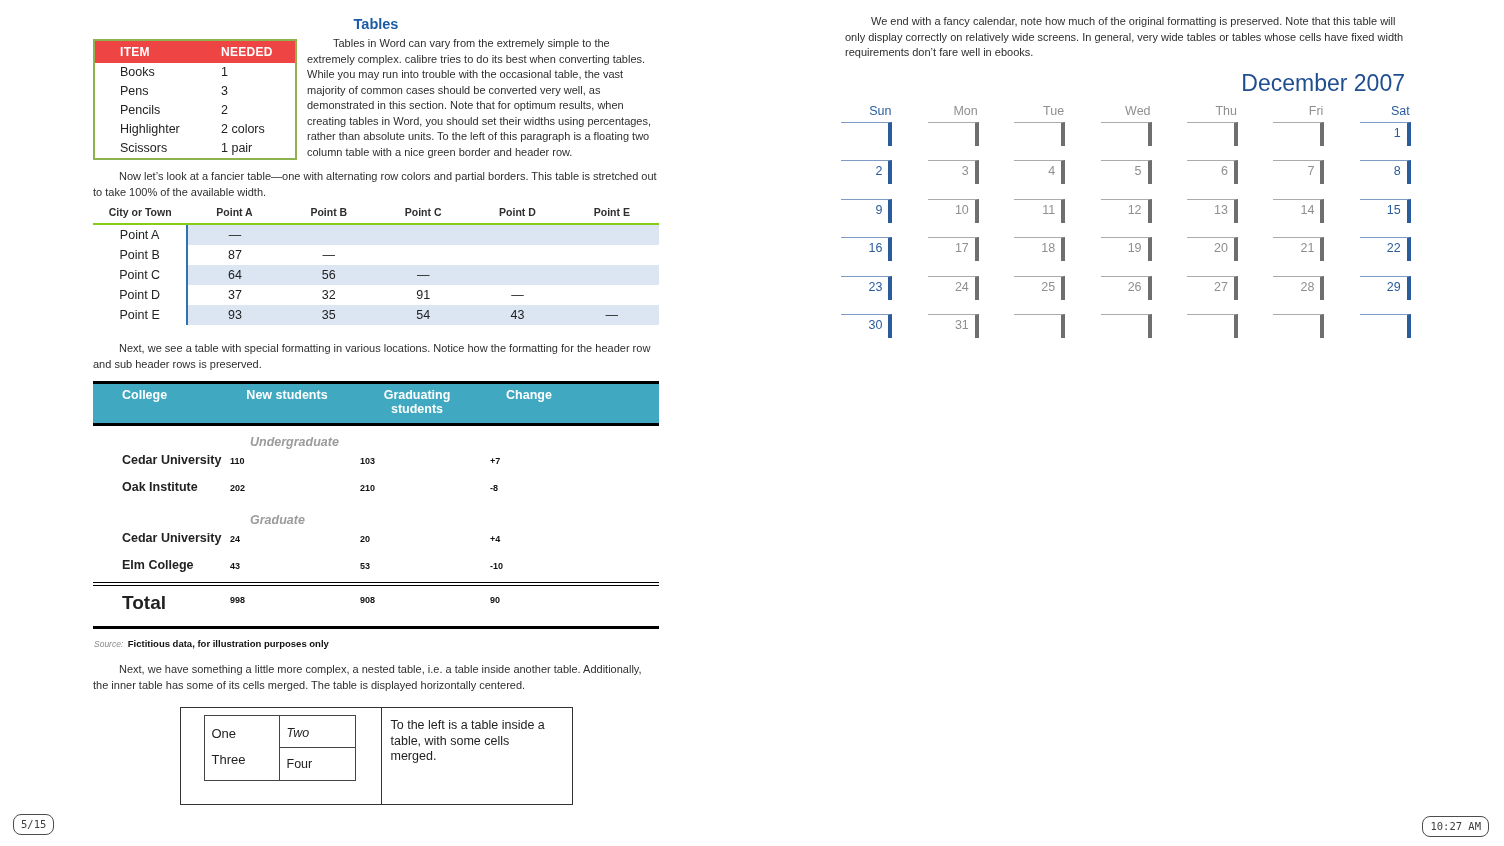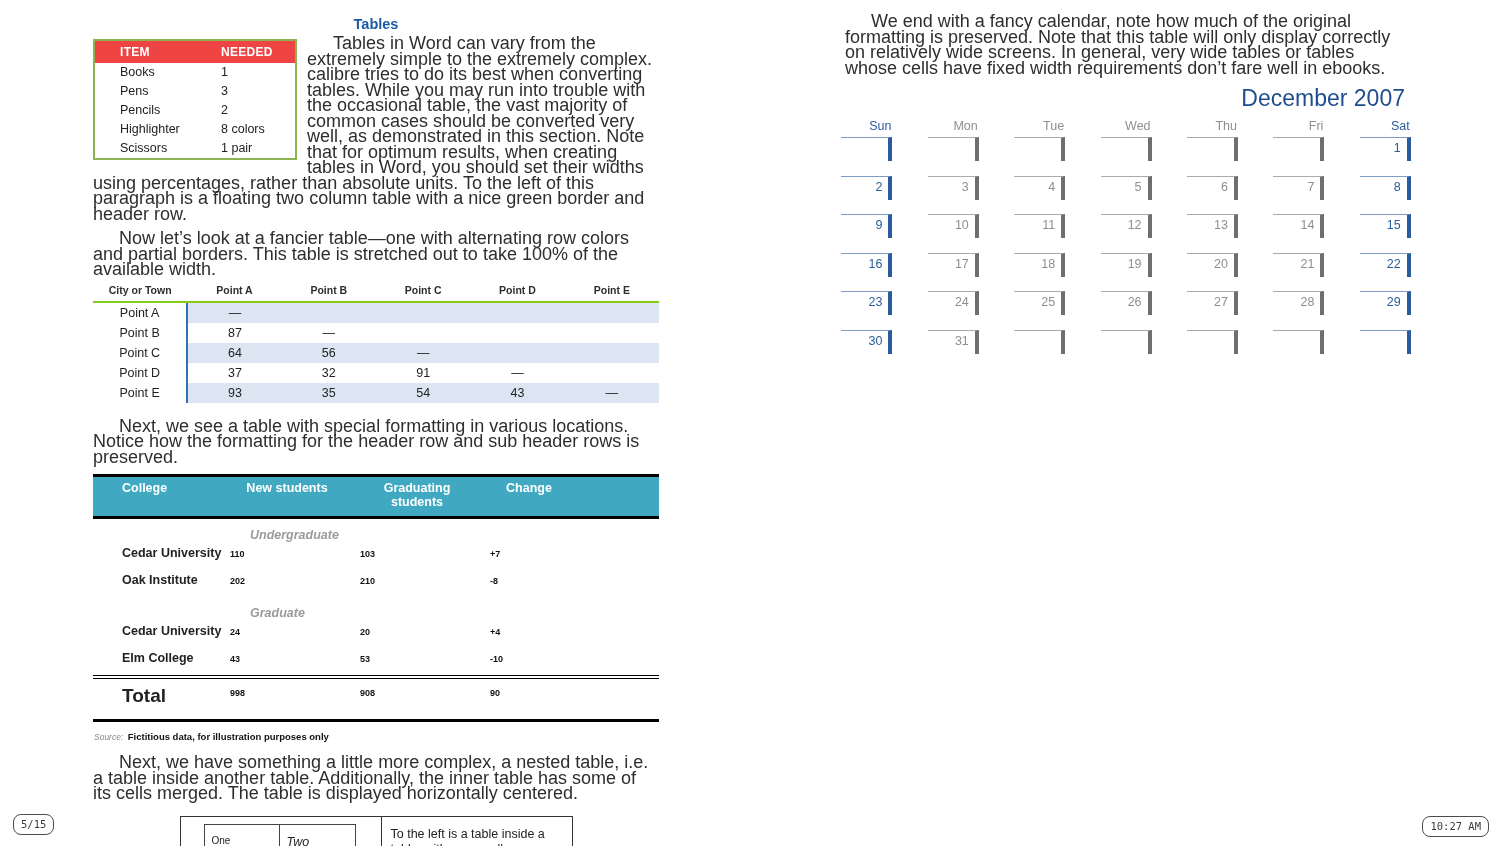--- a/index.html
+++ b/index.html
@@ -6,21 +6,21 @@
   body {
     width:1504px; height:846px; background:#ffffff; position:relative;
     font-family:"Liberation Sans", sans-serif; color:#2e2e2e; overflow:hidden;
   }
   .page { position:absolute; top:14px; width:566px; }
   .page-left  { left:93px; }
   .page-right { left:845px; }
 
   
   .doc-title { margin:2px 0 4px; text-align:center; font-size:14.5px; font-weight:bold; color:#1b5aa5; }
-  .para { margin:0 0 9px; font-size:18px; line-height:15.5px; text-indent:26px; color:#2e2e2e; }
+  .para { margin:0 0 9px; font-size:11px; line-height:15.5px; text-indent:26px; color:#2e2e2e; }
   .clearfix::after { content:""; display:block; clear:both; }
 
   
   table.supplies { float:left; width:204px; margin:3px 10px 4px 0; border-collapse:collapse; border:2px solid #8cb350; }
   table.supplies th { background:#ef4444; color:#fff; font-size:12px; font-weight:bold; letter-spacing:.3px; text-align:left; padding:4px 0 4px 25px; }
   table.supplies th.col2 { padding-left:6px; }
   table.supplies td { font-size:12.5px; color:#222; padding:2px 0 3px 25px; background:#fff; }
   table.supplies td.col2 { padding-left:6px; }
 
   
@@ -44,21 +44,21 @@
   table.college tr.total td.num { font-size:9px; font-weight:bold; color:#111; padding:9px 0 0 8px; }
   .source-line { margin:4px 0 0 1px; }
   .source-label { font-style:italic; font-size:8.5px; color:#8a8a8a; }
   .source-text { font-size:9.5px; font-weight:bold; color:#111; }
 
   
   .nested-outer { width:393px; height:98px; margin:14px auto 0; border:1.5px solid #333; display:flex; box-sizing:border-box; }
   .nested-left { width:201px; border-right:1.5px solid #333; box-sizing:border-box; padding:7px 0 0 23px; }
   .nested-right { flex:1; box-sizing:border-box; padding:10px 16px 0 9px; font-size:12.5px; line-height:15.5px; color:#222; }
   .inner-table { width:152px; height:66px; border:1.5px solid #444; box-sizing:border-box; display:grid; grid-template-columns:75px 1fr; grid-template-rows:32px 1fr; }
-  .inner-merged { grid-row:1/3; border-right:1.5px solid #444; padding:10px 0 0 7px; font-size:10px; color:#222; display:flex; flex-direction:column; }
+  .inner-merged { grid-row:1/3; border-right:1.5px solid #444; padding:10px 0 0 7px; font-size:13px; color:#222; display:flex; flex-direction:column; }
   .inner-merged span + span { margin-top:11px; }
   .inner-two  { border-bottom:1.5px solid #444; padding:10px 0 0 7px; font-size:12.5px; color:#222;font-style:italic; }
   .inner-four { padding:9px 0 0 7px; font-size:12.5px; color:#222; }
 
   
   .cal-title { margin:8px 6px 7px 0; text-align:right; font-size:23px; font-weight:normal; color:#1f4e8f; }
   .cal-head-grid, .cal-grid { display:grid; grid-template-columns:repeat(7, 86.4px); width:605px; margin-left:-39px; }
   .cal-head-grid { margin-bottom:4px; }
   .cal-grid { row-gap:14.5px; }
   .cal-day-name { justify-self:end; font-size:12.5px; padding-right:1px; }
@@ -100,21 +100,21 @@
           <tr>
             <td>Pens</td>
             <td class="col2">3</td>
           </tr>
           <tr>
             <td>Pencils</td>
             <td class="col2">2</td>
           </tr>
           <tr>
             <td>Highlighter</td>
-            <td class="col2">8 colors</td>
+            <td class="col2">2 colors</td>
           </tr>
           <tr>
             <td>Scissors</td>
             <td class="col2">1 pair</td>
           </tr>
         </tbody>
     </table>
     <p class="para">Tables in Word can vary from the extremely simple to the extremely complex. calibre tries to do its best when converting tables. While you may run into trouble with the occasional table, the vast majority of common cases should be converted very well, as demonstrated in this section. Note that for optimum results, when creating tables in Word, you should set their widths using percentages, rather than absolute units. To the left of this paragraph is a floating two column table with a nice green border and header row.</p>
   </div>
 

